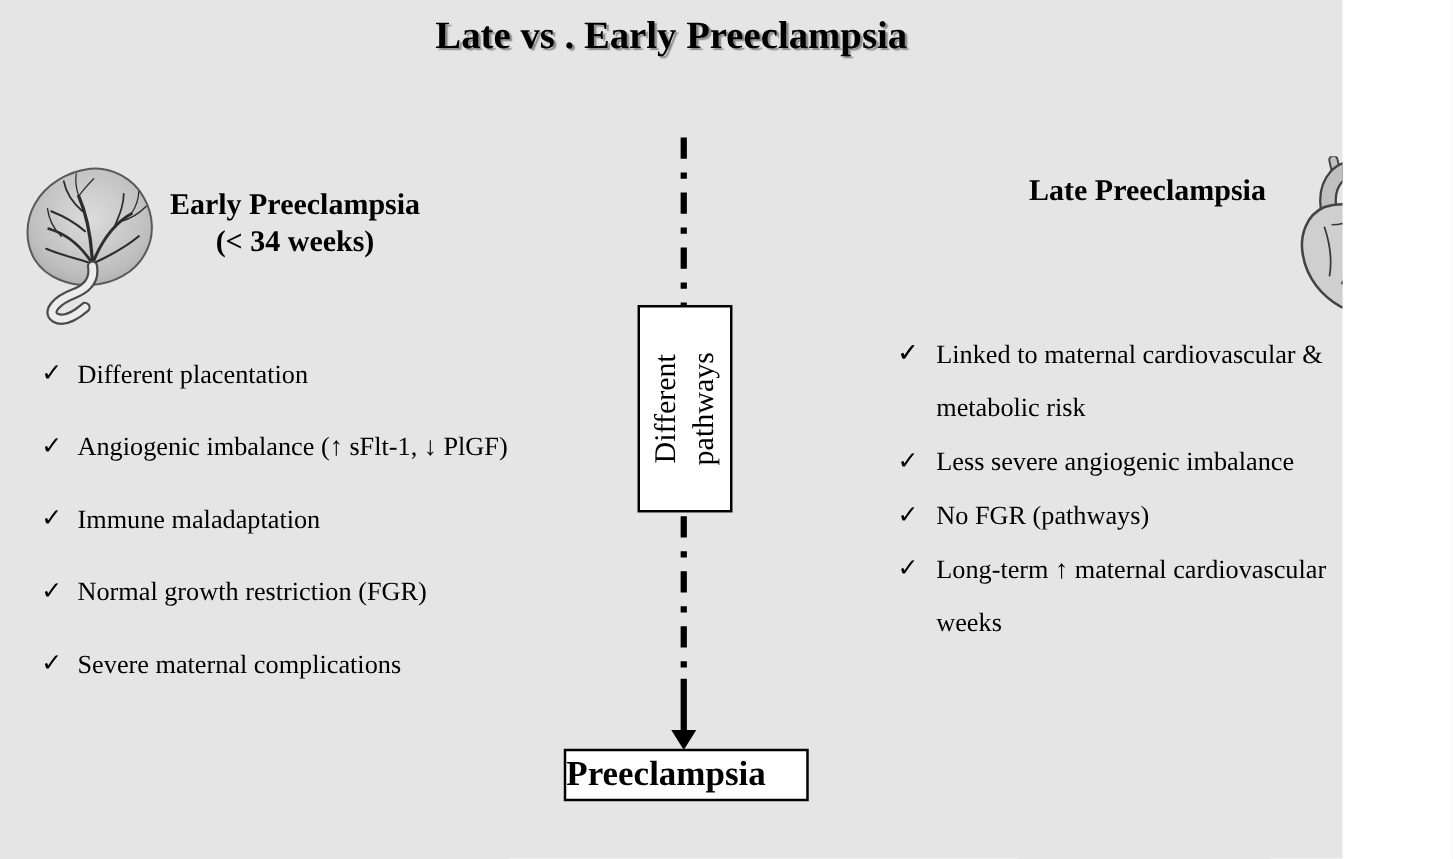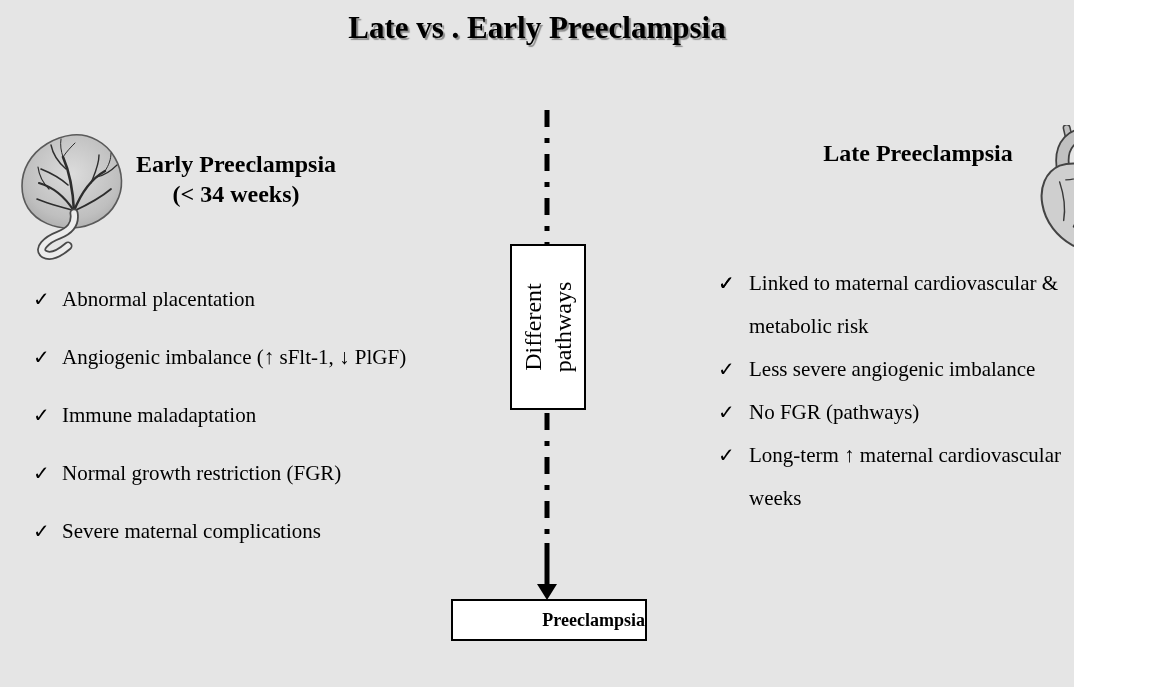--- a/index.html
+++ b/index.html
@@ -27,22 +27,22 @@
     display:flex; align-items:center; justify-content:center;
   }
   .rotated {
     transform:rotate(-90deg); width:150px; text-align:center;
     font-size:24px; line-height:30px;
   }
   .rotated span { display:block; }
   .outcome-box {
     position:absolute; left:451px; top:599px; width:196px; height:42px;
     border:2px solid #000; box-sizing:border-box; background:#fff;
-    display:flex; align-items:center; justify-content:flex-end;
-    font-size:18px; font-weight:bold;
+    display:flex; align-items:center; justify-content:flex-start;
+    font-size:28px; font-weight:bold;
   }
   .list { position:absolute; font-size:21px; }
   .left-list { left:33px; top:288px; width:440px; }
   .left-list .list-item { display:flex; line-height:22px; margin-bottom:36px; }
   .left-list .check { flex:0 0 29px; font-size:20px; }
   .right-list { left:718px; top:262px; width:392px; }
   .right-list .list-item { position:relative; padding-left:31px; line-height:43px; }
   .right-list .check { position:absolute; left:0; top:0; font-size:20px; }
 </style>
 </head>
@@ -137,21 +137,21 @@
     </div>
   </div>
 
   <div class="outcome-box">
     <span>Preeclampsia</span>
   </div>
 
   <div class="list left-list">
     <div class="list-item">
       <span class="check">✓</span>
-      <span>Abnormal placentation</span>
+      <span>Different placentation</span>
     </div>
     <div class="list-item">
       <span class="check">✓</span>
       <span>Angiogenic imbalance (↑ sFlt-1, ↓ PlGF)</span>
     </div>
     <div class="list-item">
       <span class="check">✓</span>
       <span>Immune maladaptation</span>
     </div>
     <div class="list-item">

